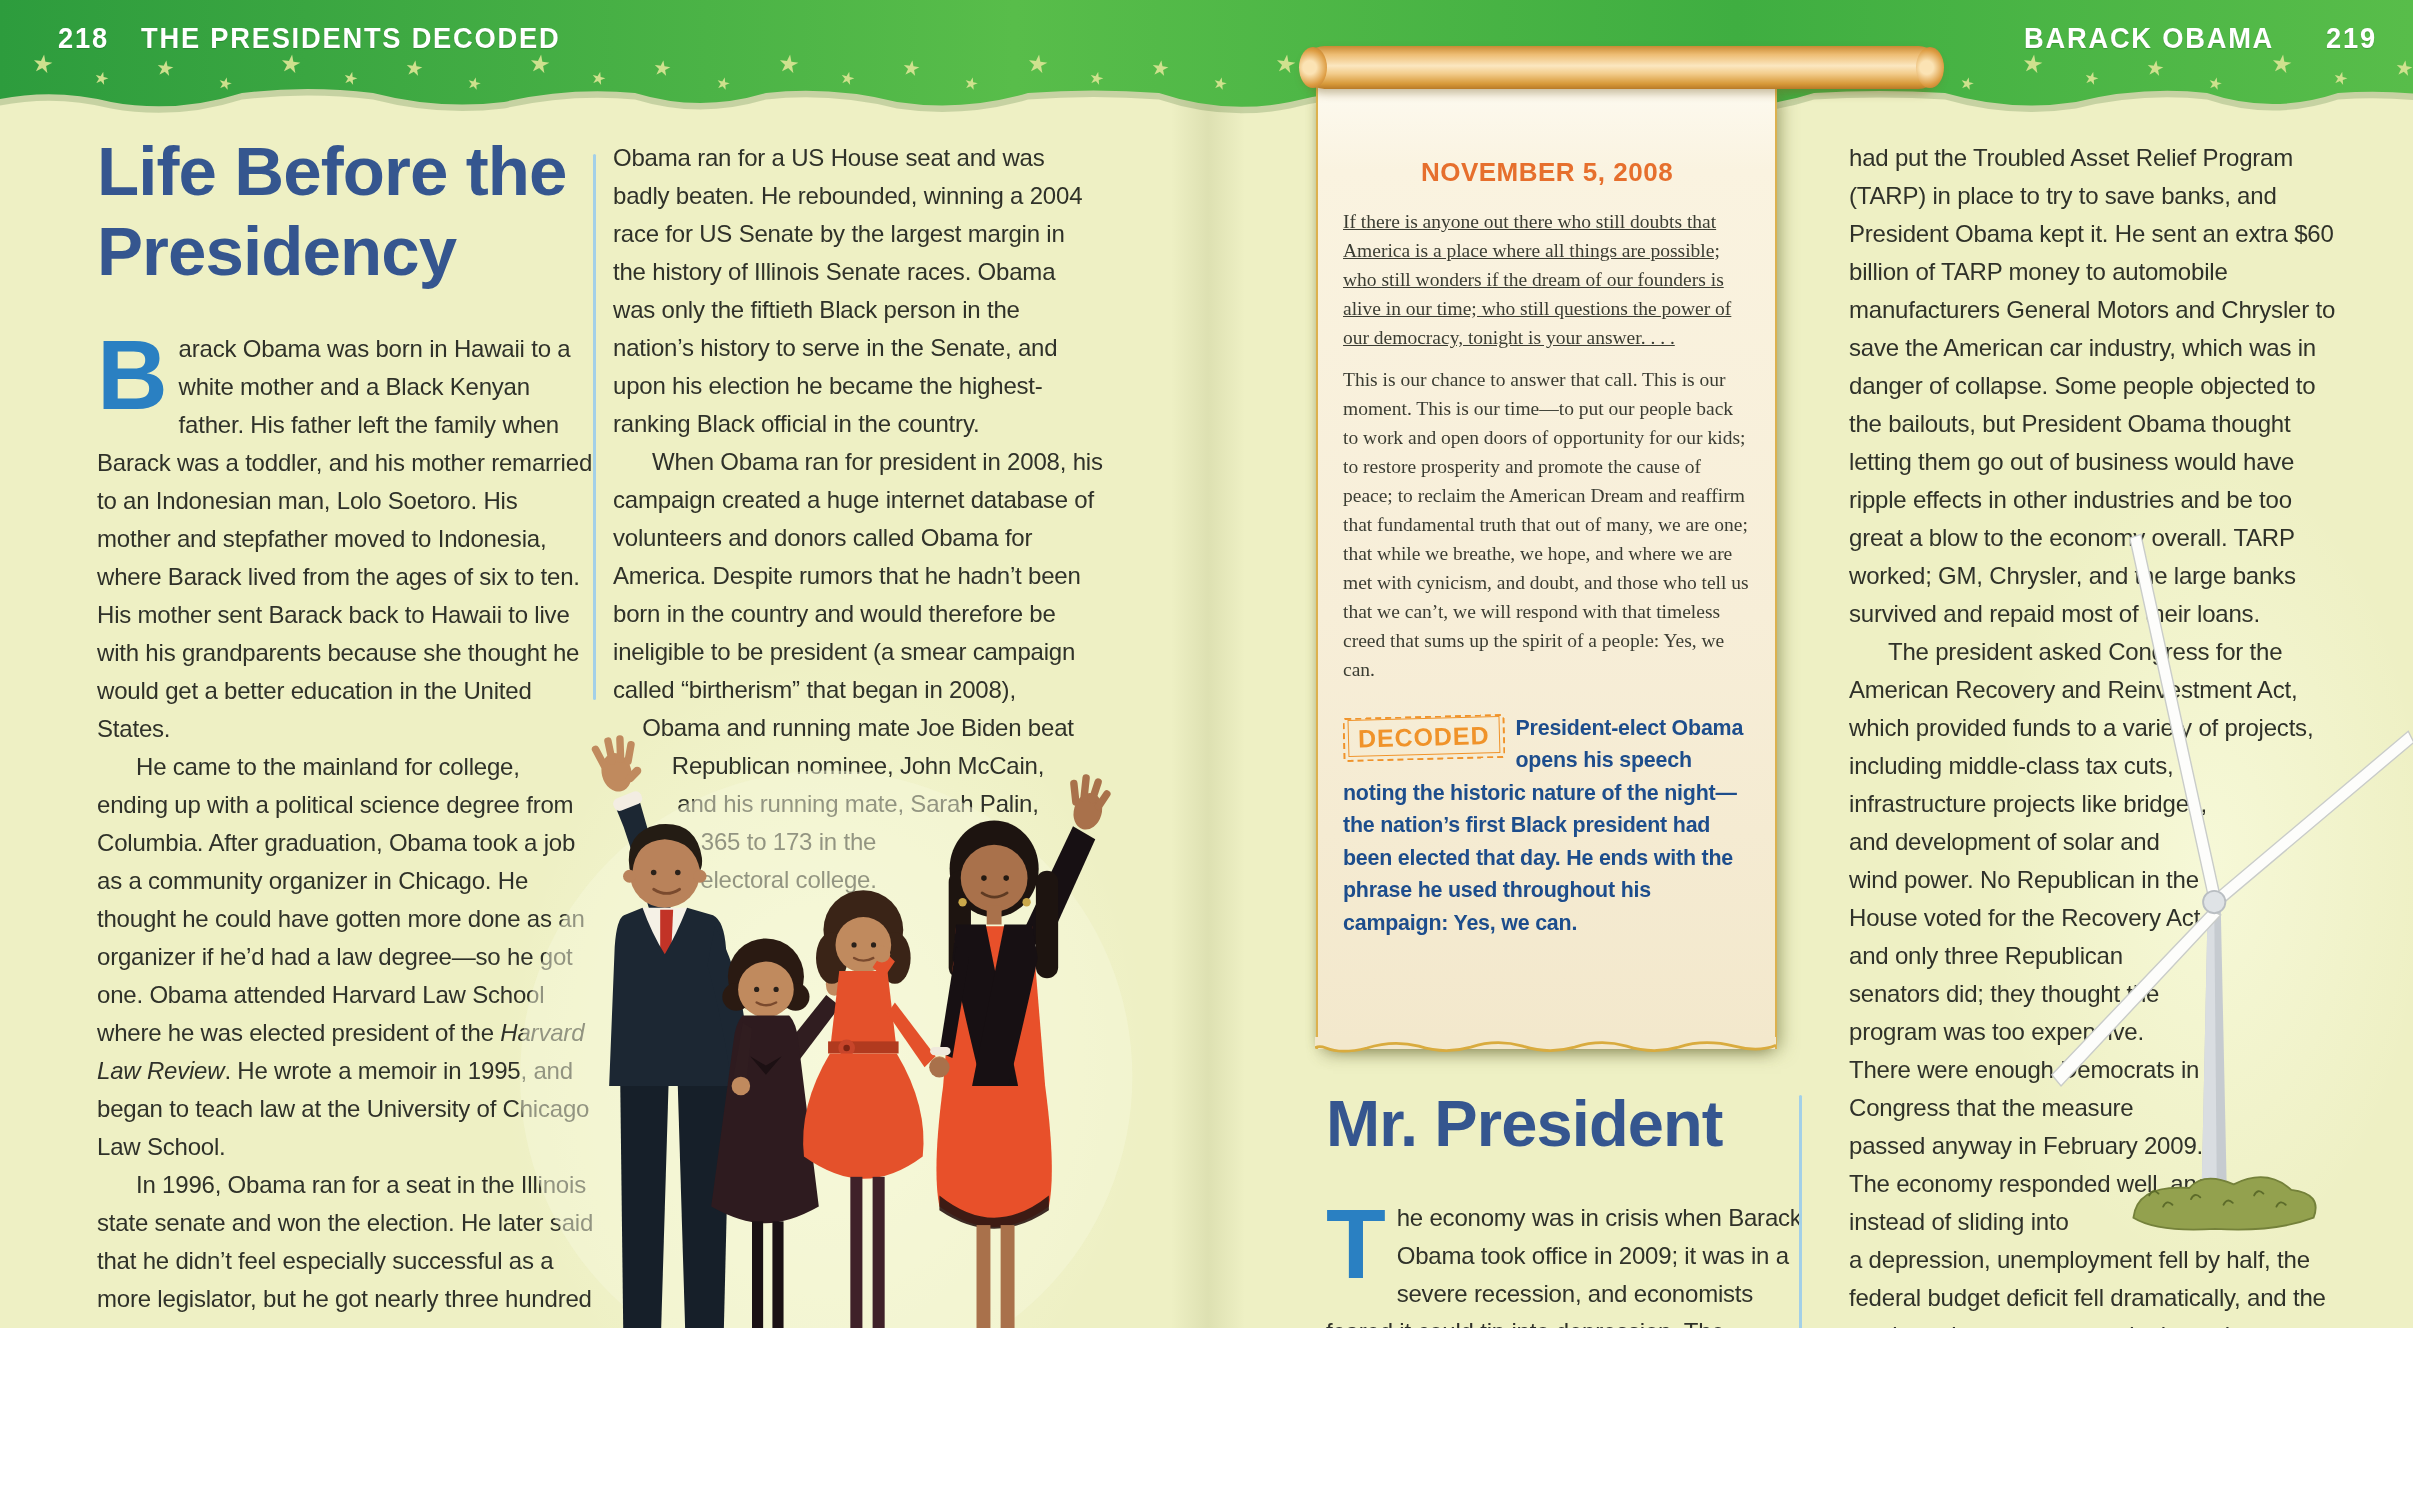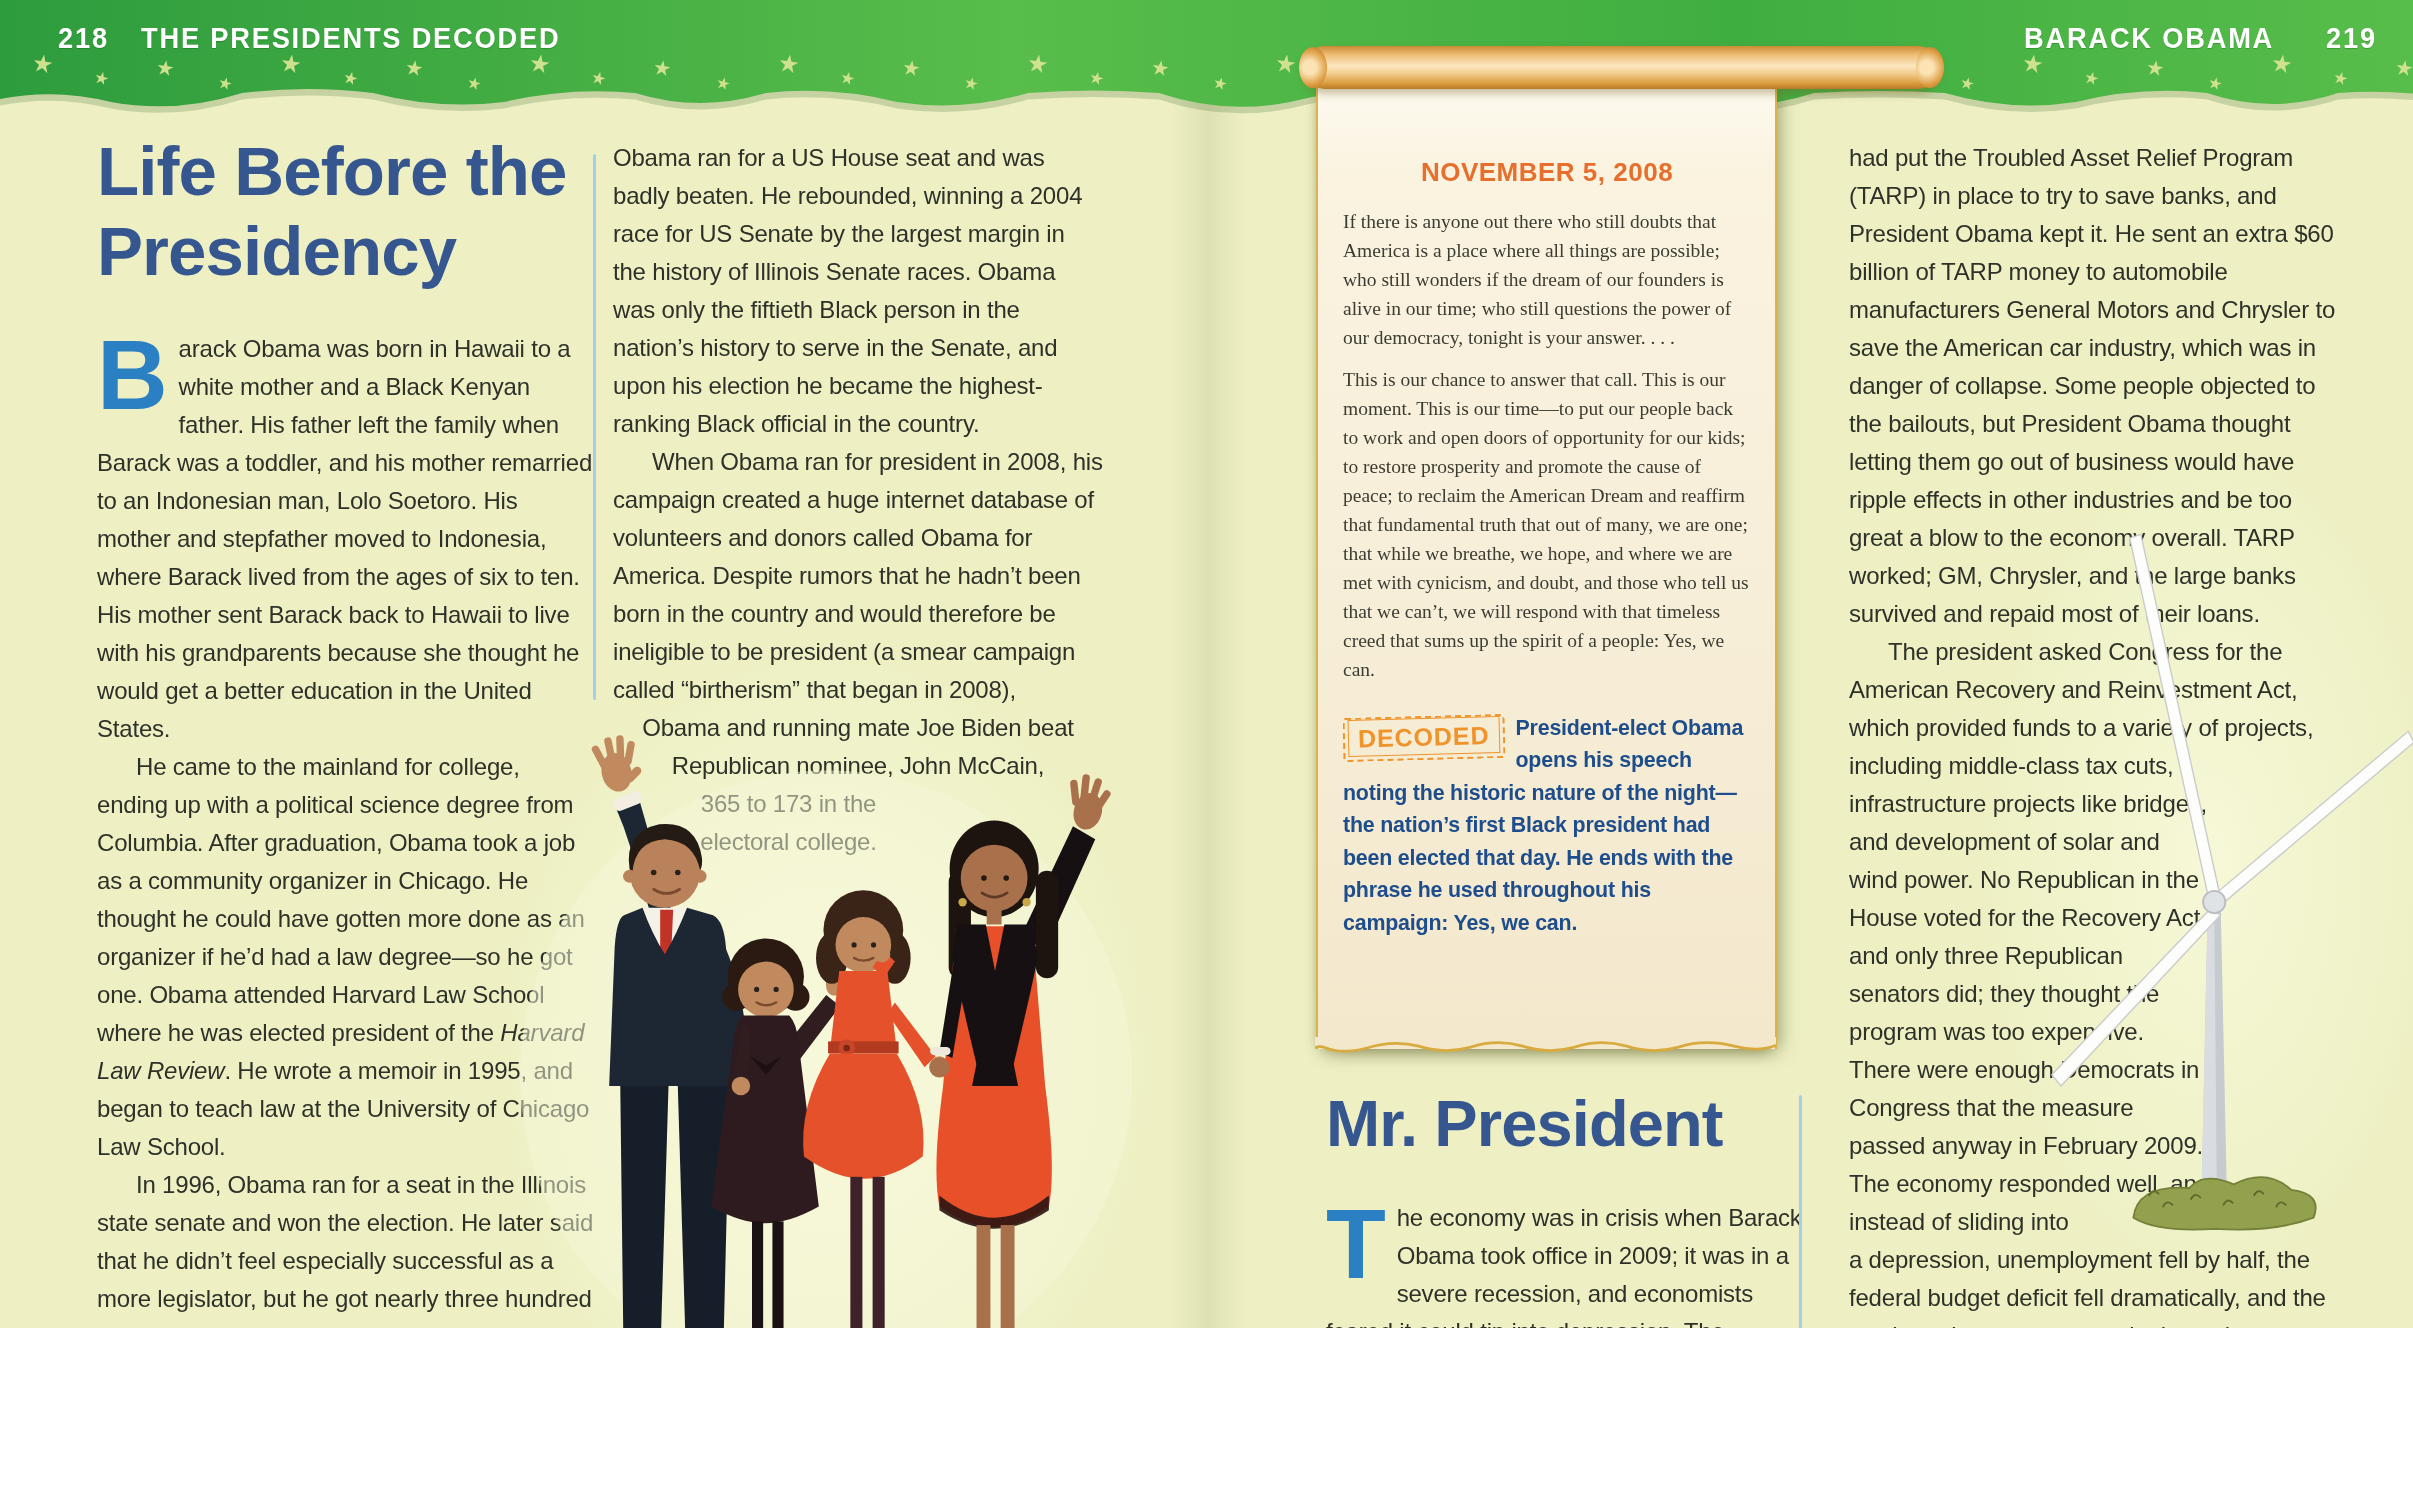--- a/index.html
+++ b/index.html
@@ -32,21 +32,21 @@
   .roll::after{right:-3.7px;}
   .sheet{left:1316px;top:84px;width:461px;height:965px;z-index:5;box-sizing:border-box;
         padding:65px 24px 0 25px;
         border-left:2.8px solid var(--parchment-edge);border-right:2.8px solid var(--parchment-edge);
         background:linear-gradient(180deg,var(--parchment-1) 0%,#faf3e0 9%,#f7eed8 55%,var(--parchment-2) 100%);
         box-shadow:11px 5.6px 16.7px -5.6px rgba(110,115,55,.5), -6.5px 3.7px 11px -7.4px rgba(110,115,55,.4), 0 11px 15px -5.6px rgba(100,95,50,.45);}
   .sheet-edge{position:absolute;left:-2.8px;bottom:-10.2px;width:461px;height:22px;}
   .scroll-title{font-weight:bold;color:var(--speech-blue);font-size:28px;line-height:35px;letter-spacing:0.5px;width:408px;}
   .scroll-date{font-weight:bold;color:var(--orange);font-size:26px;line-height:32px;margin-top:7.4px;letter-spacing:0.5px;text-align:center;}
   .quote{font-family:"Liberation Serif", serif;font-size:19.5px;line-height:29px;color:#3b3d33;width:410px;}
-  .q1{margin-top:18.6px;} .q2{margin-top:13px;}
+  .q1{margin-top:18.6px;text-decoration:underline;} .q2{margin-top:13px;}
   .decoded{margin-top:28px;width:410px;font-weight:bold;color:var(--decoded-blue);font-size:21.4px;line-height:32.5px;letter-spacing:-0.2px;}
   .stamp{float:left;margin:3.7px 11px 3.7px 0;transform:rotate(-1.5deg);border:2.8px dashed var(--stamp-orange);
          padding:2.8px;border-radius:2.8px;}
   .stamp-inner{border:1.9px solid var(--stamp-orange);color:var(--stamp-orange);font-weight:bold;font-size:25px;
          letter-spacing:0.9px;padding:3.7px 9.3px;white-space:nowrap;}
   
   .spine{left:1171px;top:0;width:74px;height:1508px;
          background:linear-gradient(90deg,rgba(120,130,60,0) 0%,rgba(110,120,55,.13) 50%,rgba(120,130,60,0) 100%);}
   .bg-glow-left{left:501px;top:650px;width:650px;height:817px;border-radius:50%;
          background:radial-gradient(ellipse at center,rgba(250,252,225,.8) 0%,rgba(250,252,225,0) 70%);}
@@ -121,20 +121,21 @@
     <div class="indent">In 1996, Obama ran for a seat in the Illinois state senate and won the election. He later said that he didn’t feel especially successful as a more legislator, but he got nearly three hundred laws passed, mostly bills helping the poor, children, the elderly, and labor unions. In 2000,</div>
   </div>
 
   <div class="abs vdiv" style="left:593px;top:154px;height:546px;"></div>
 
   <div class="abs bt" style="left:613px;top:139px;width:490px;">
     <div>Obama ran for a US House seat and was badly beaten. He rebounded, winning a 2004 race for US Senate by the largest margin in the history of Illinois Senate races. Obama was only the fiftieth Black person in the nation’s history to serve in the Senate, and upon his election he became the highest-ranking Black official in the country.</div>
     <div class="indent">When Obama ran for president in 2008, his campaign created a huge internet database of volunteers and donors called Obama for America. Despite rumors that he hadn’t been born in the country and would therefore be ineligible to be president (a smear campaign called “birtherism” that began in 2008),</div>
     <div class="center-line">Obama and running mate Joe Biden beat</div>
     <div class="center-line">Republican nominee, John McCain,</div>
+    <div class="center-line">and his running mate, Sarah Palin,</div>
     <div class="center-line shift">365 to 173 in the</div>
     <div class="center-line shift">electoral college.</div>
   </div>
 
   <svg class="abs" style="left:520px;top:687px;" width="631" height="770" viewBox="0 0 680 830" aria-label="Obama family waving">
     <ellipse cx="330" cy="420" rx="330" ry="330" fill="#f6f7d9" opacity="0.5"></ellipse>
     <ellipse cx="330" cy="780" rx="315" ry="32" fill="#cacab0" opacity="0.6"></ellipse>
 
     <g>
       <path d="M150,275 L118,170 Q112,150 104,132 L128,120 Q140,160 150,200 L172,268 Z" fill="#1c2733"></path>

